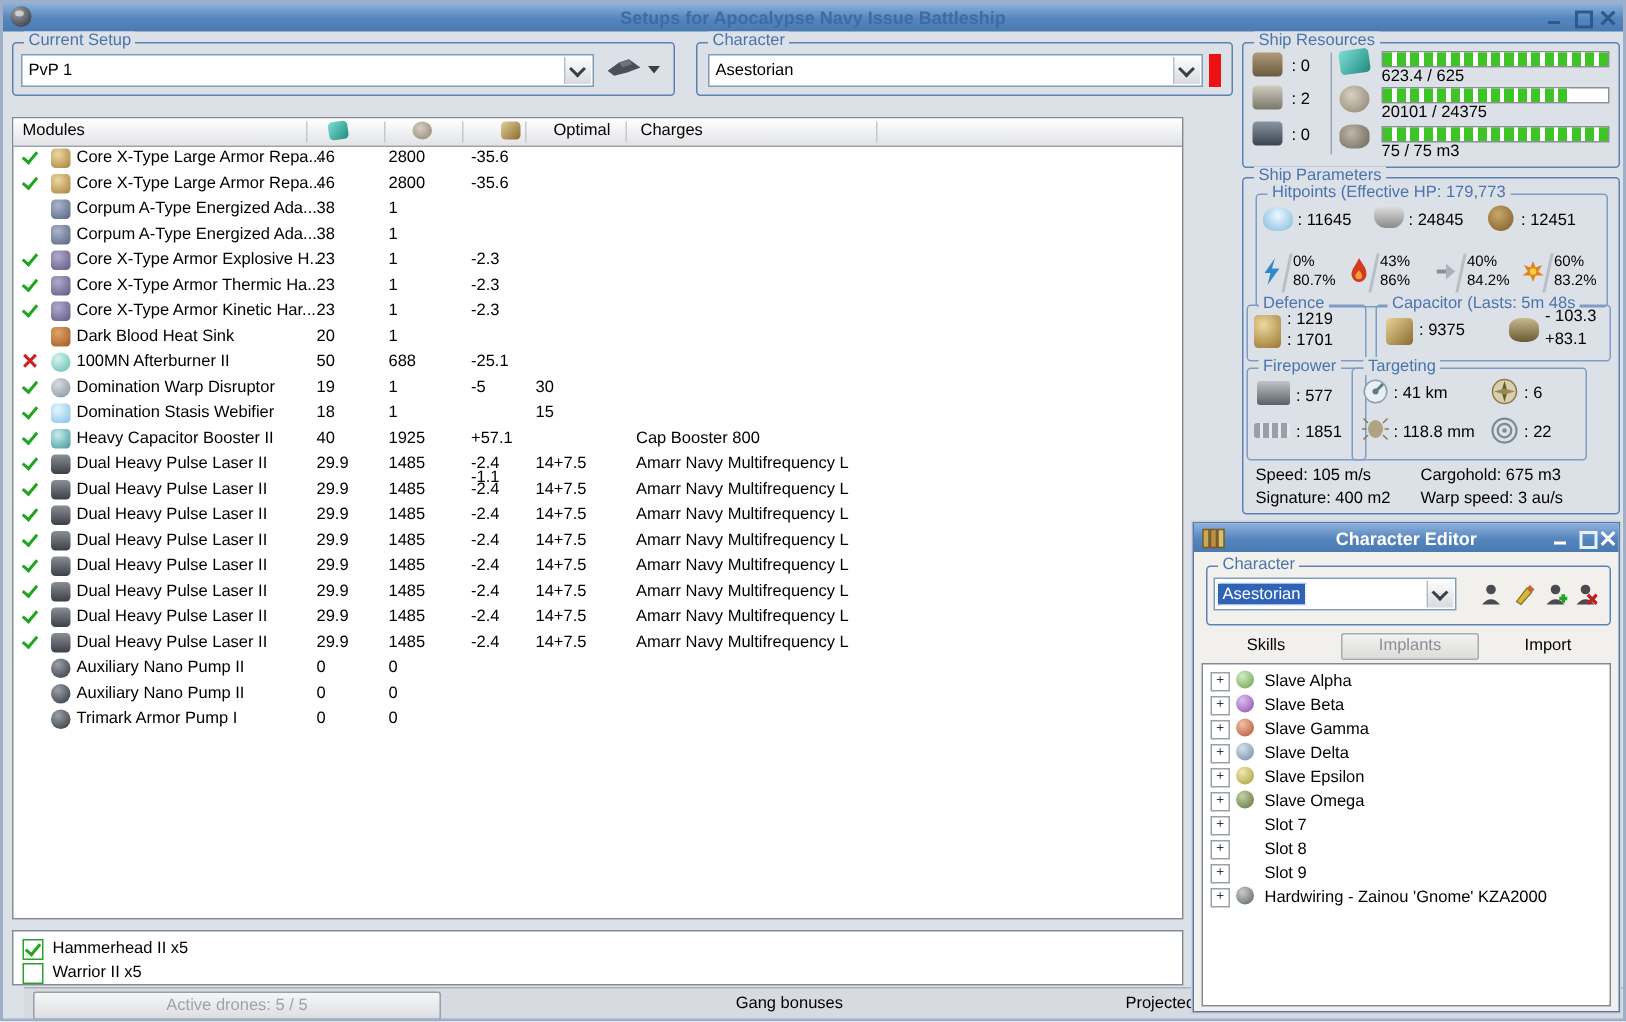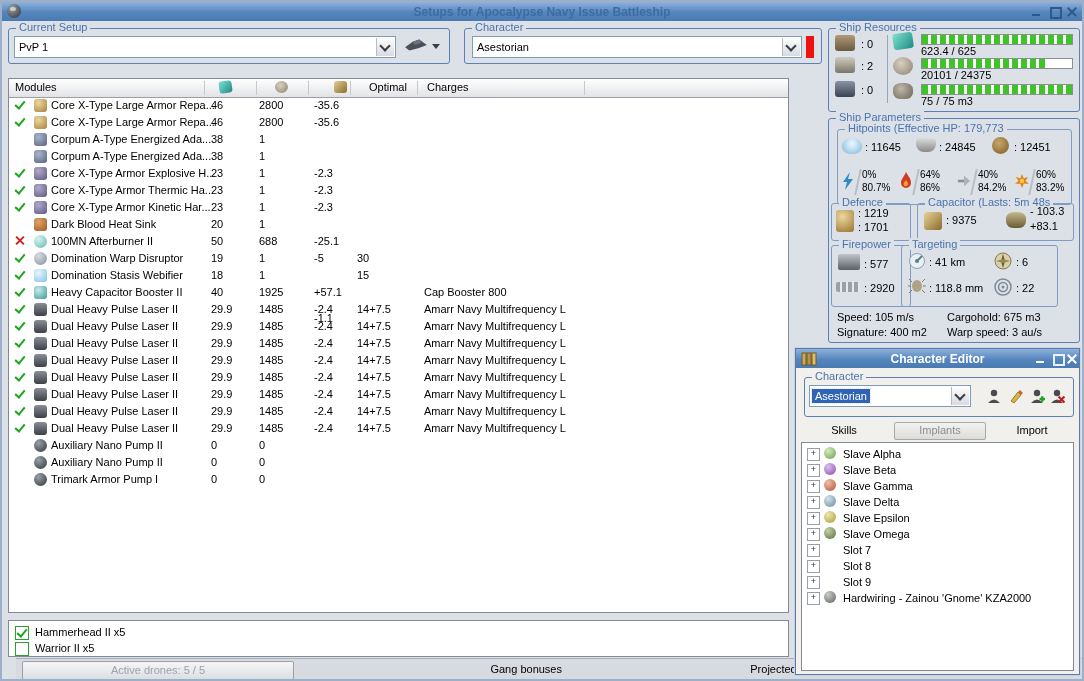--- a/index.html
+++ b/index.html
@@ -444,21 +444,21 @@
           <span class="b">80.7%</span>
         </div>
         <div class="rescell" style="left: 58px;">
           <span class="svgic" style="left: 1px; top: 4px; width: 14px; height: 18px;">
             <svg viewBox="0 0 14 18">
               <path d="M7 0 C9 4 12 6 12 11 A5 5 0 0 1 2 11 C2 7 5 5 7 0 Z" fill="#d23c1e"></path>
               <path d="M7 8 C8 10 9 10 9 12 A2.2 2.2 0 0 1 4.6 12 C4.6 10 6 10 7 8 Z" fill="#f0a03c"></path>
             </svg>
           </span>
           <span class="div"></span>
-          <span class="t">64%</span>
+          <span class="t">43%</span>
           <span class="b">86%</span>
         </div>
         <div class="rescell" style="left: 116px;">
           <span class="svgic" style="left: 1px; top: 4px; width: 14px; height: 18px;">
             <svg viewBox="0 0 16 16">
               <path d="M1 8 H9" stroke="#8a9098" stroke-width="3"></path>
               <path d="M8 2 L15 8 L8 14 Z" fill="#aab2ba"></path>
             </svg>
           </span>
           <span class="div"></span>
@@ -493,21 +493,21 @@
     <span class="ric batt-ic" style="left:88px;top:8px;width:20px;height:16px;"></span>
     <span class="ptxt" style="left:112px;top:1px;">- 103.3</span>
     <span class="ptxt" style="left:112px;top:16px;">+83.1</span>
   </div>
 
   <div class="gb" style="left:2px;top:126px;width:78px;height:60px;border-color:#7f9dc4;">
     <span class="lg">Firepower</span>
     <span class="ric turret-ic" style="left:6px;top:8px;width:22px;height:16px;"></span>
     <span class="ptxt" style="left:32px;top:12px;">: 577</span>
     <span class="ric missile-ic" style="left:4px;top:36px;width:24px;height:10px;"></span>
-    <span class="ptxt" style="left:32px;top:36px;">: 2920</span>
+    <span class="ptxt" style="left:32px;top:36px;">: 1851</span>
   </div>
 
   <div class="gb" style="left:72px;top:126px;width:155px;height:60px;border-color:#7f9dc4;">
     <span class="lg">Targeting</span>
     <span class="svgic" id="radar-ic" style="left:6px;top:6px;width:18px;height:18px;">
         <svg viewBox="0 0 18 18">
           <circle cx="9" cy="9" r="7.5" fill="#e8f0f4" stroke="#8aa0b0"></circle>
           <path d="M9 9 L14 4" stroke="#607a8a" stroke-width="2"></path>
           <circle cx="9" cy="9" r="2" fill="#607a8a"></circle>
         </svg>

